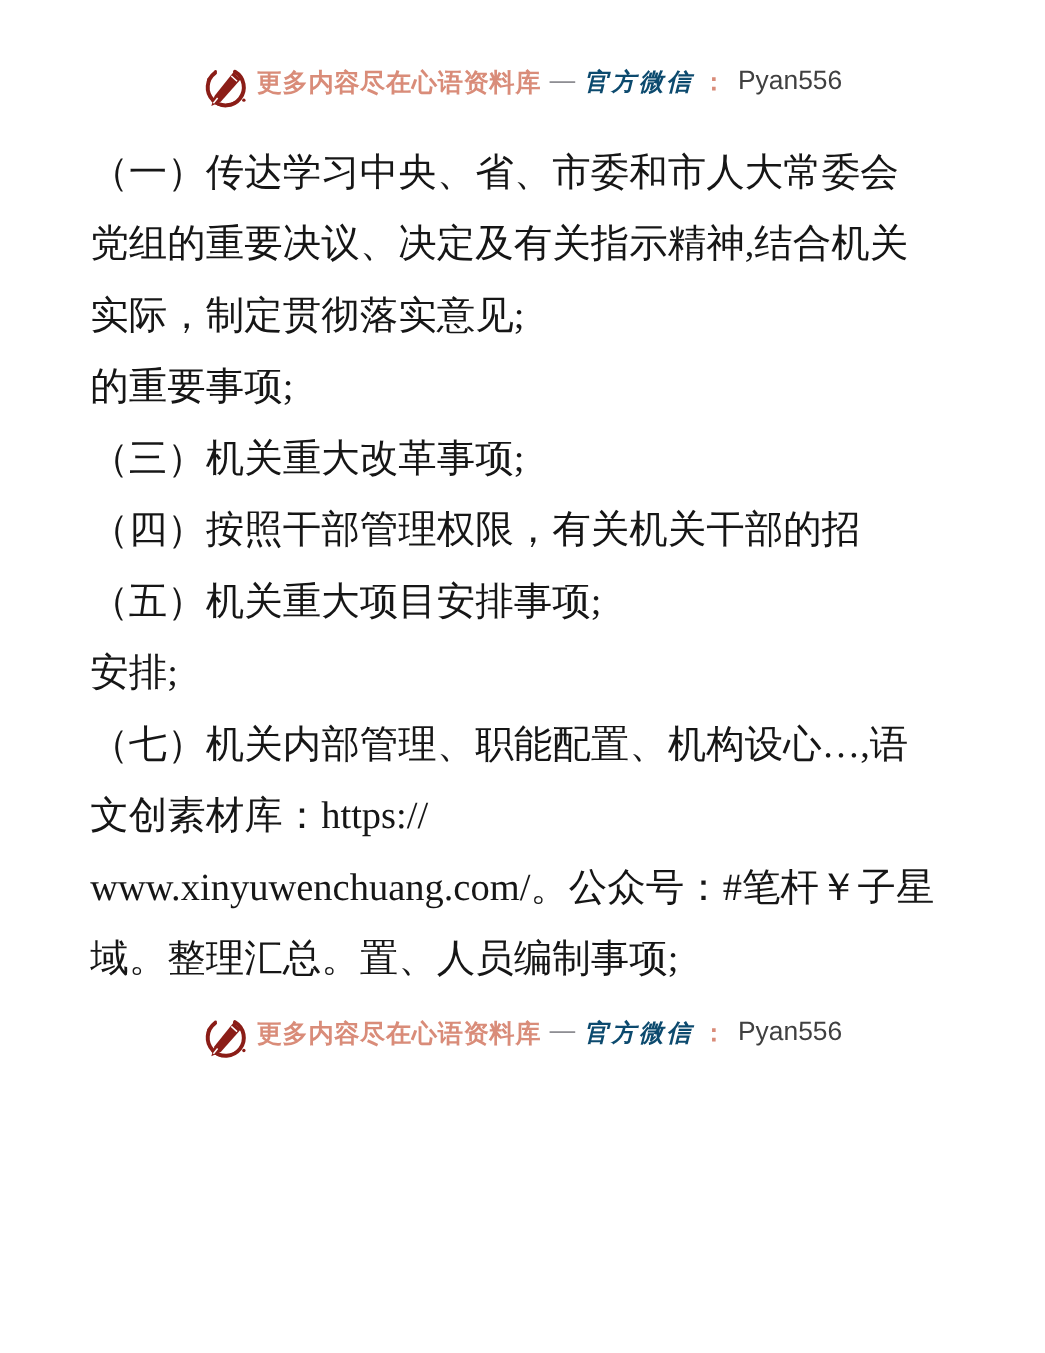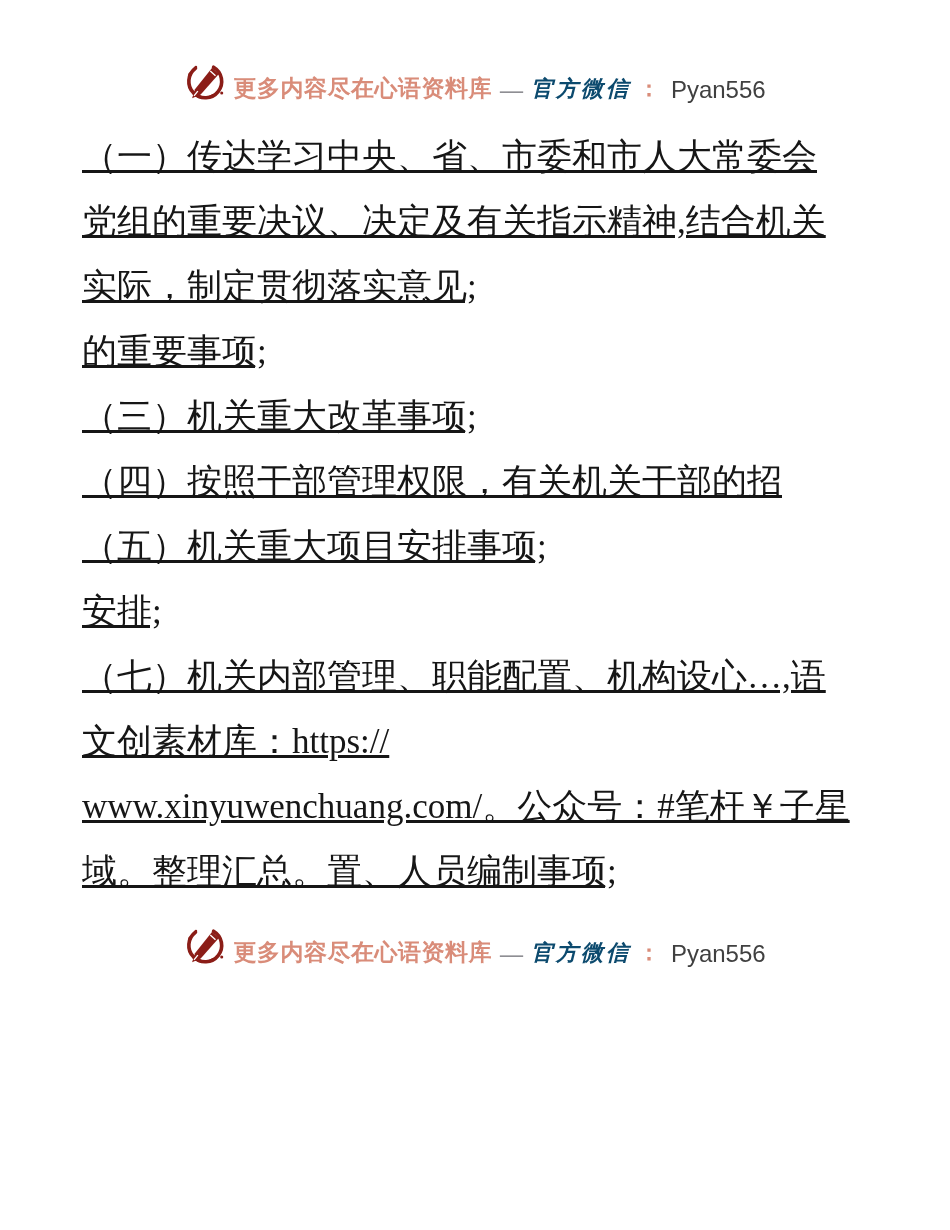--- a/index.html
+++ b/index.html
@@ -10,21 +10,21 @@
   body {
     width: 950px;
     height: 1230px;
     overflow: hidden;
     font-family: "Liberation Serif", "DejaVu Serif", serif;
     color: #161616;
   }
   
   .watermark-row {
     display: flex;
-    align-items: flex-end;
+    align-items: flex-start;
     justify-content: center;
     gap: 7px;
     height: 44px;
   }
   .wm-top    { padding-top: 60px; }
   .wm-bottom { padding-top: 20px; }
   .wm-logo {
     width: 42px;
     height: 42px;
     flex: 0 0 auto;
@@ -66,21 +66,20 @@
   .para {
     margin: 0;
     padding: 0;
   }
   .text-line {
     display: block;
     font-size: 35px;
     line-height: 65px;
     white-space: pre;
     color: #161616;
-    text-decoration: underline;
   }
 </style>
 </head>
 <body>
 
 <div class="watermark-row wm-top">
   <svg class="wm-logo" viewBox="0 0 44 44" aria-hidden="true">
     <g fill="none" stroke="#8b1d17">
       <path d="M12 6.5 A 17.2 17.2 0 1 0 31 5.5" stroke-width="3.8" stroke-linecap="round"></path>
       <path d="M9 33 q 10 9 22 1" stroke-width="1.6"></path>

